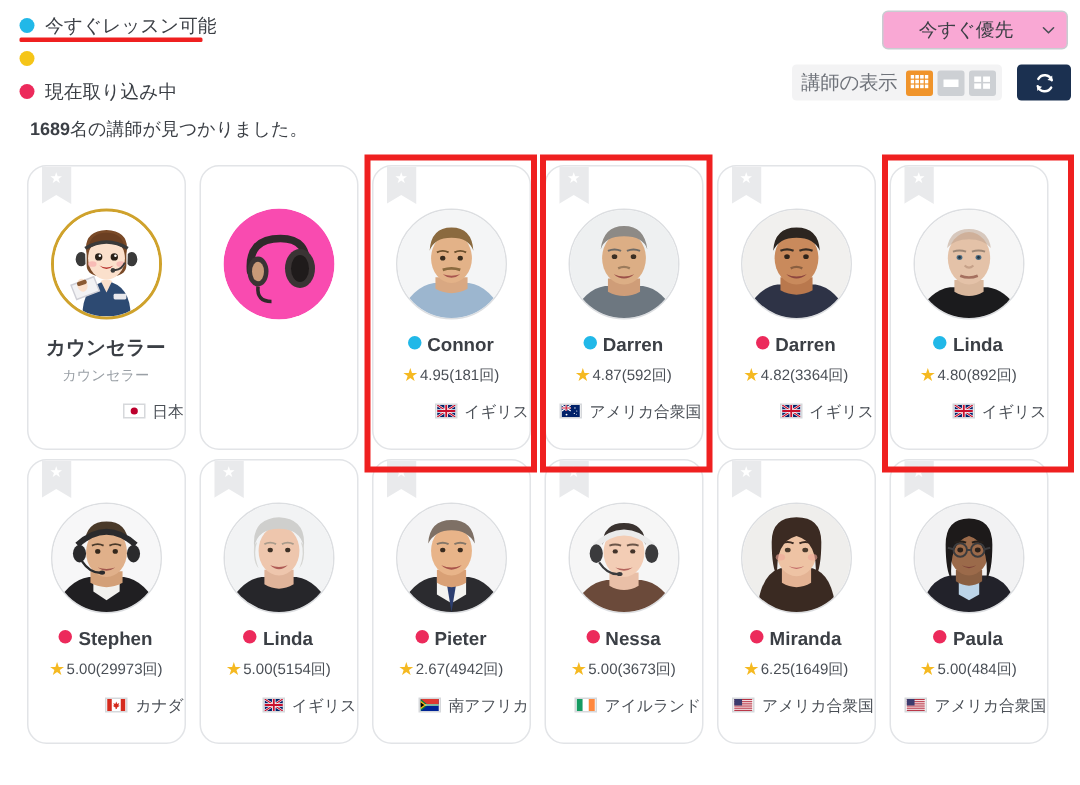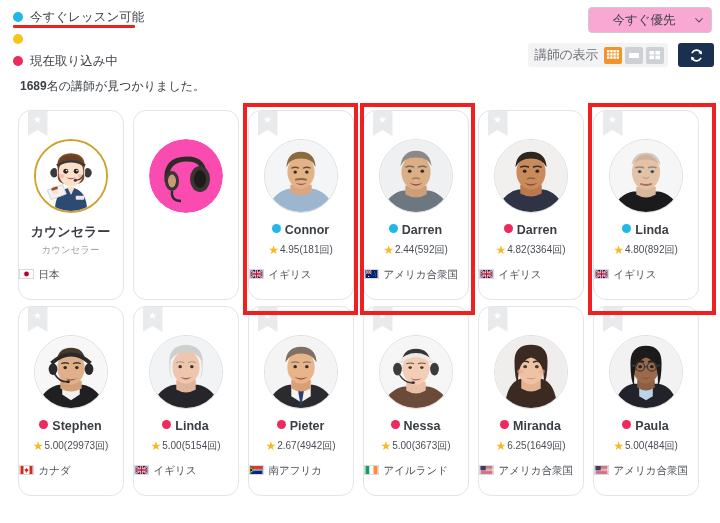--- a/index.html
+++ b/index.html
@@ -137,21 +137,21 @@
 
   .card-rating {
     position: absolute; left: 0; right: 0; top: 132px;
     text-align: center; font-size: 10px; color: #4a4f56;
     white-space: nowrap;
   }
   .card-rating .star { color: #f5b921; font-size: 12px; vertical-align: -1px; margin-right: 1px; }
 
   .card-country {
     position: absolute; left: 0; right: 0; top: 157px;
-    text-align: left; font-size: 10.5px; color: #4a4f56;
+    text-align: right; font-size: 10.5px; color: #4a4f56;
     white-space: nowrap;
   }
   .flag { display: inline-block; width: 15px; height: 10px; vertical-align: -1px; margin-right: 5px; border: 0.5px solid #d6d8db; }
 
   
   .hl {
     position: absolute;
     border: 4px solid #ef2020;
     pointer-events: none;
     z-index: 20;
@@ -354,21 +354,21 @@
           <path d="M26 28 Q30.5 26 35 28" stroke="#6e6a66" stroke-width="1.4" fill="none"></path>
           <path d="M39 28 Q43.5 26 48 28" stroke="#6e6a66" stroke-width="1.4" fill="none"></path>
           <path d="M30 44 Q37 50 44 44 Q37 47 30 44 Z" fill="#9c5049"></path>
           <path d="M33 40 Q37 38 41 40" stroke="#9c7b5c" stroke-width="1.6" fill="none"></path>
         </svg>
       </div>
       <div class="card-name">
         <span class="sdot" style="background:#21b8e8"></span><span>Darren</span>
       </div>
       <div class="card-rating">
-        <span class="star">★</span><span>2.44(592回)</span>
+        <span class="star">★</span><span>4.87(592回)</span>
       </div>
       <div class="card-country">
         <svg class="flag" viewBox="0 0 30 20">
             <rect width="30" height="20" fill="#012169"></rect>
             <g transform="scale(0.5)">
               <rect width="30" height="20" fill="#012169"></rect>
               <path d="M0 0 L30 20 M30 0 L0 20" stroke="#fff" stroke-width="4"></path>
               <path d="M15 0 V20 M0 10 H30" stroke="#fff" stroke-width="6"></path>
               <path d="M15 0 V20 M0 10 H30" stroke="#C8102E" stroke-width="3.2"></path>
             </g>

